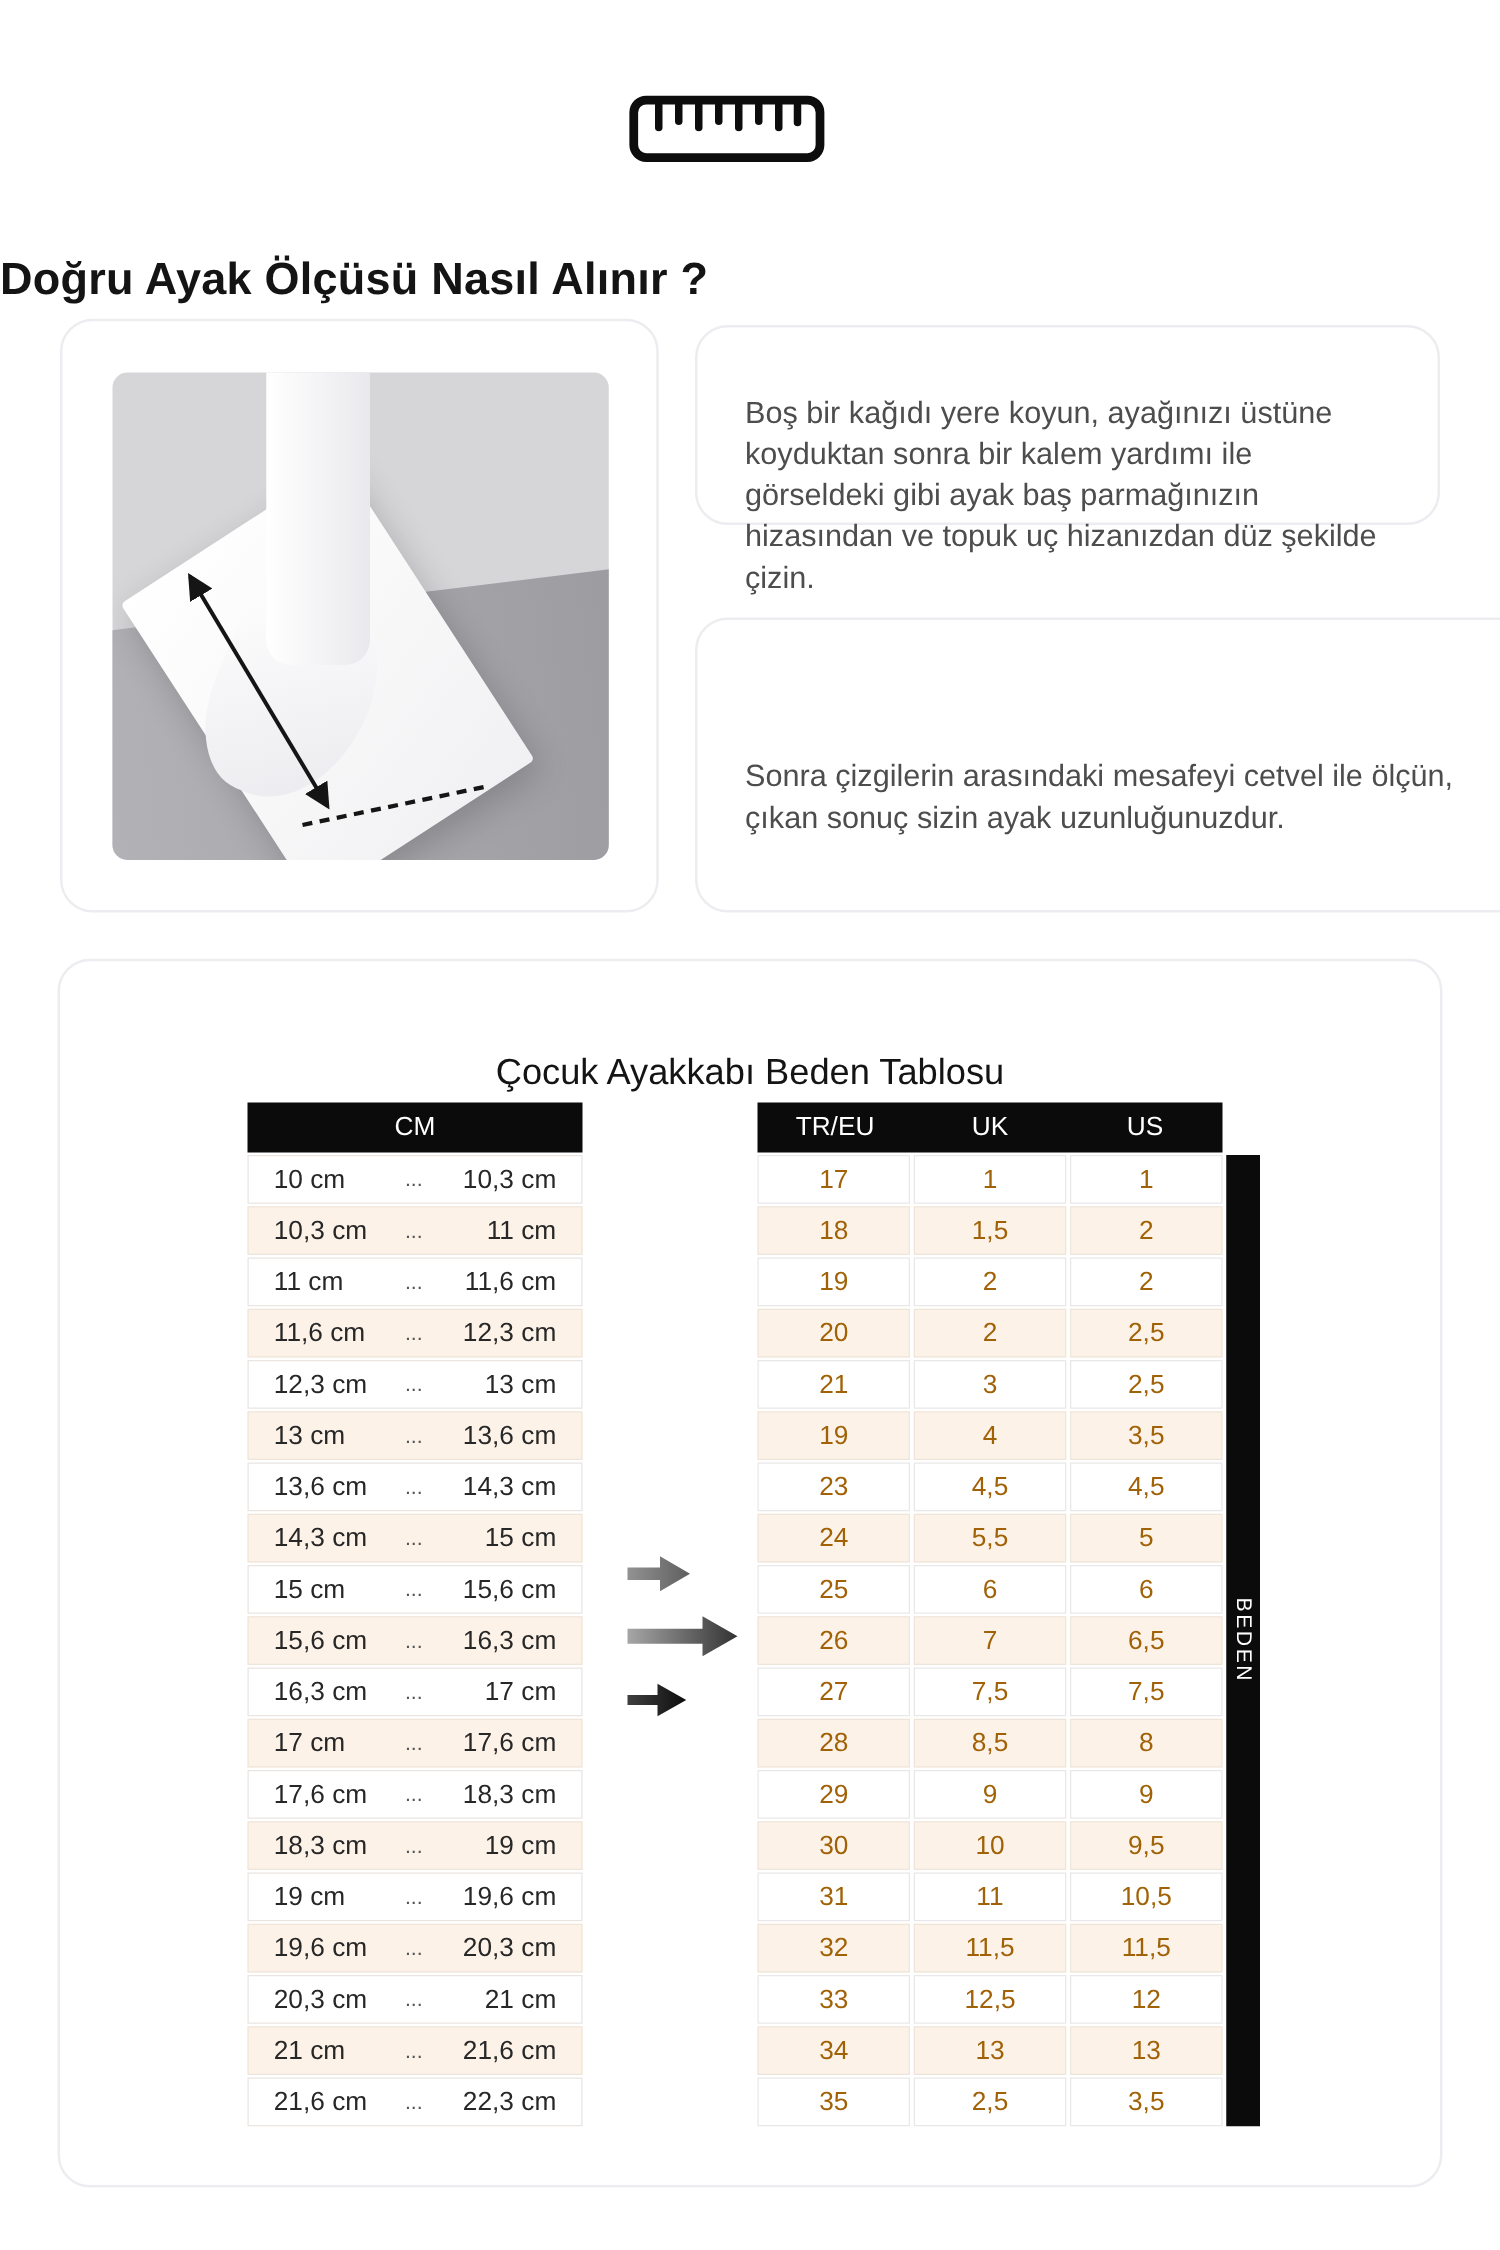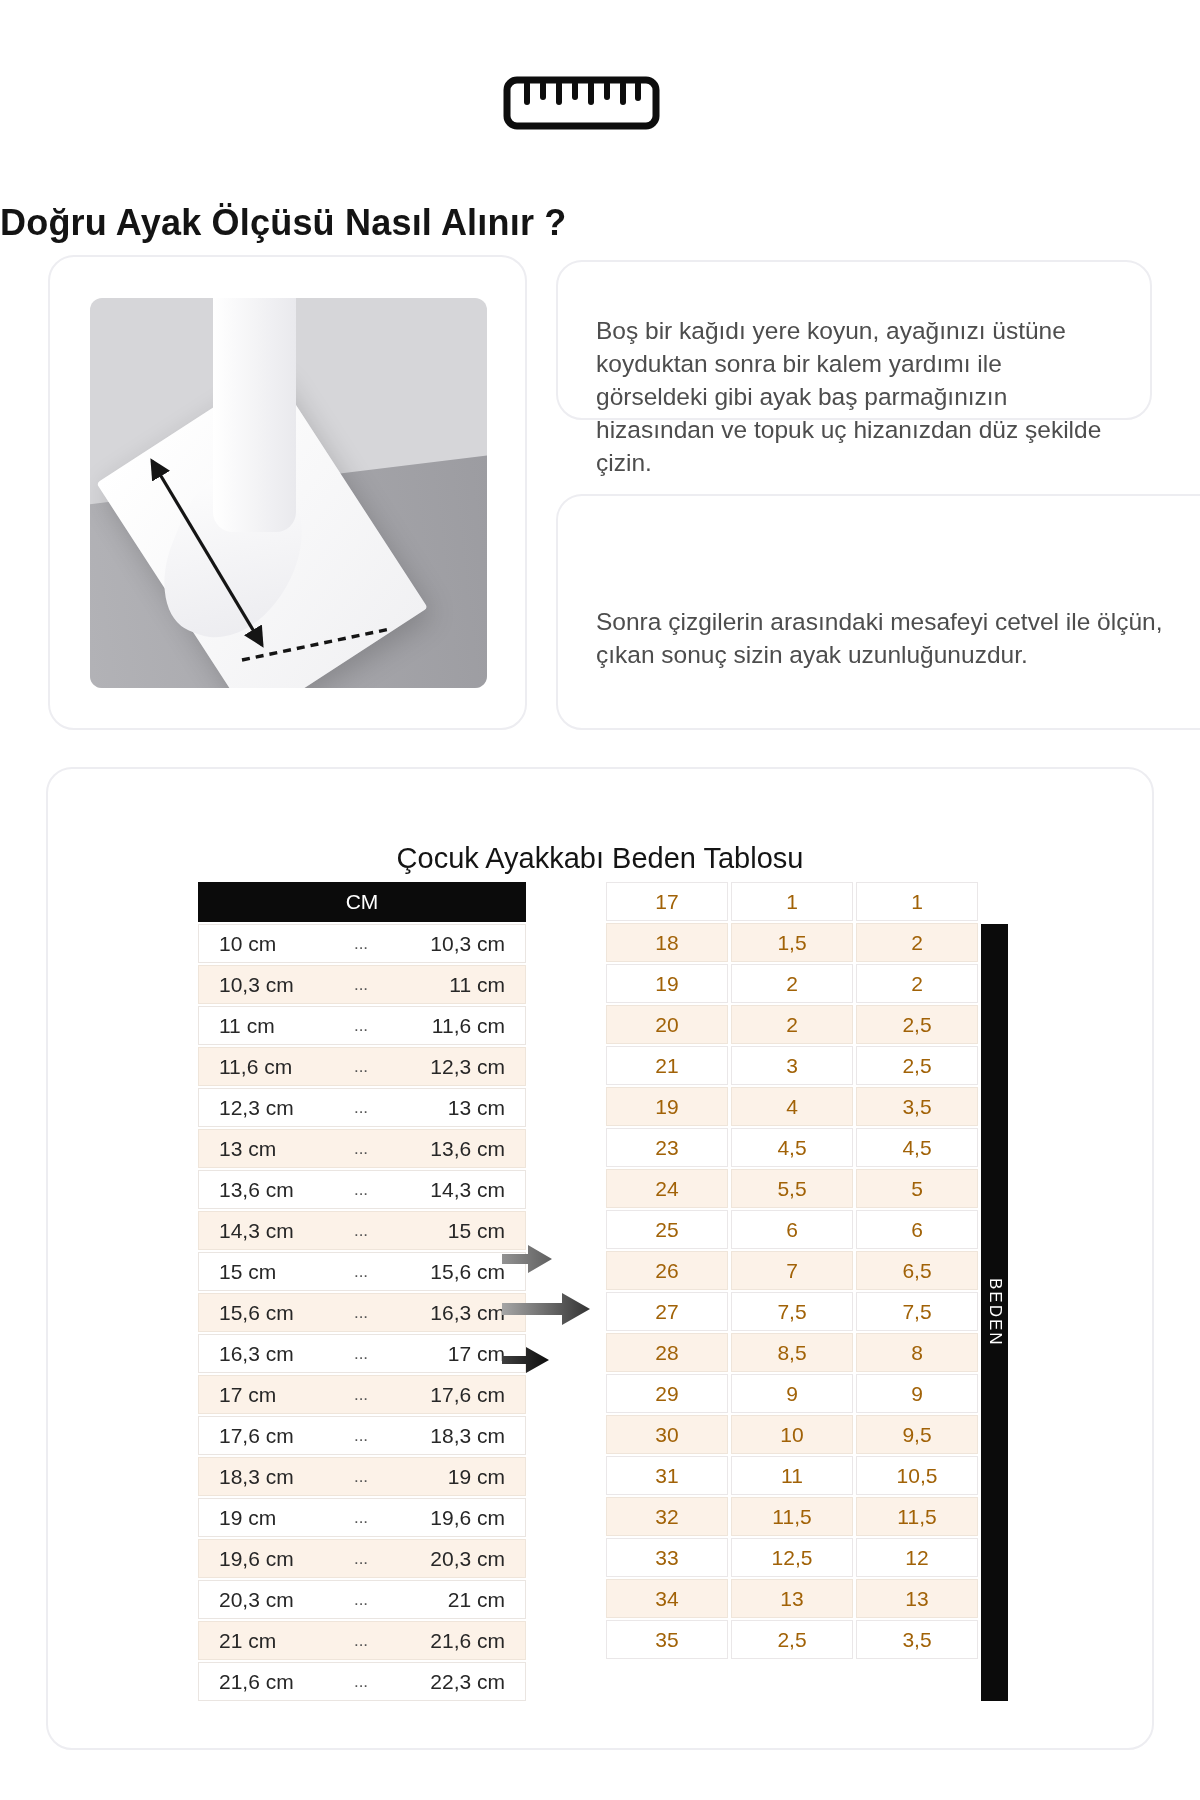--- a/index.html
+++ b/index.html
@@ -24,21 +24,21 @@
 
   #box1{left:556px;top:260px;width:596px;height:160px}
   #box2{left:556px;top:494px;width:684px;height:236px}
   .box-text{position:absolute;left:38px;right:30px;top:27px;font-size:24.5px;line-height:33px;color:#4d4d4d}
   #box2 .box-text{top:84px}
 
   
   #sizeCard{left:46px;top:767px;width:1108px;height:983px}
   #tableTitle{position:absolute;left:0;right:0;top:818px;text-align:center;font-size:29px;font-weight:400;color:#141414}
 
-  .cm-table{position:absolute;left:198px;top:882px;width:328px}
+  .cm-table{position:absolute;left:198px;top:882px;width:268px}
   .t-head{height:40px;background:#0b0b0b;color:#fff;display:flex;align-items:center;justify-content:center;font-size:21px;margin-bottom:2px}
   .cm-row{height:39px;margin-bottom:2px;display:flex;align-items:center;box-sizing:border-box;border:1px solid #eae5e1;background:#fff;padding:0 20px;font-size:21px;color:#272727}
   .cm-row.alt{background:#fcf2e8;border-color:#efe5da}
   .cm-row .min{width:98px;text-align:left}
   .cm-row .dots{flex:1;text-align:center;font-size:17px;color:#555}
   .cm-row .max{width:100px;text-align:right}
 
   .intl-table{position:absolute;left:606px;top:882px;width:372px}
   .intl-head{height:40px;background:#0b0b0b;color:#fff;display:grid;grid-template-columns:1fr 1fr 1fr;align-items:center;margin-bottom:2px;font-size:21px}
   .intl-head span{text-align:center}
@@ -217,20 +217,25 @@
           <stop offset="1" stop-color="#0e0e0e"></stop>
         </linearGradient>
     </defs>
     <path d="M2 11 h26 v-9 l24 14 -24 14 v-9 h-26 z" fill="url(#g1)"></path>
     <path d="M2 60 h60 v-10 l28 16 -28 16 v-10 h-60 z" fill="url(#g2)"></path>
     <path d="M2 113 h24 v-9 l23 13 -23 13 v-9 h-24 z" fill="url(#g3)"></path>
   </svg>
 </div>
 
 <div class="intl-table">
+  <div id="intlHead" class="intl-head">
+      <span>TR/EU</span>
+      <span>UK</span>
+      <span>US</span>
+    </div>
   <div id="intlRows" class="intl-rows">
       <div class="intl-cell">17</div>
       <div class="intl-cell">1</div>
       <div class="intl-cell">1</div>
       <div class="intl-cell alt">18</div>
       <div class="intl-cell alt">1,5</div>
       <div class="intl-cell alt">2</div>
       <div class="intl-cell">19</div>
       <div class="intl-cell">2</div>
       <div class="intl-cell">2</div>

